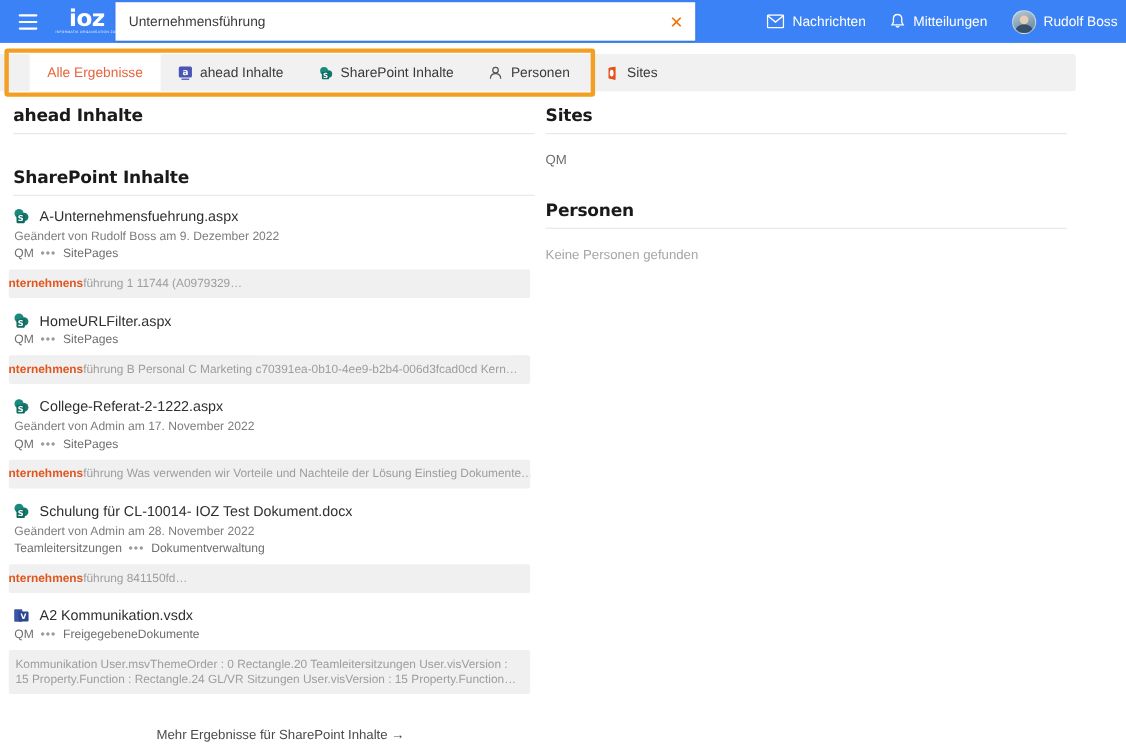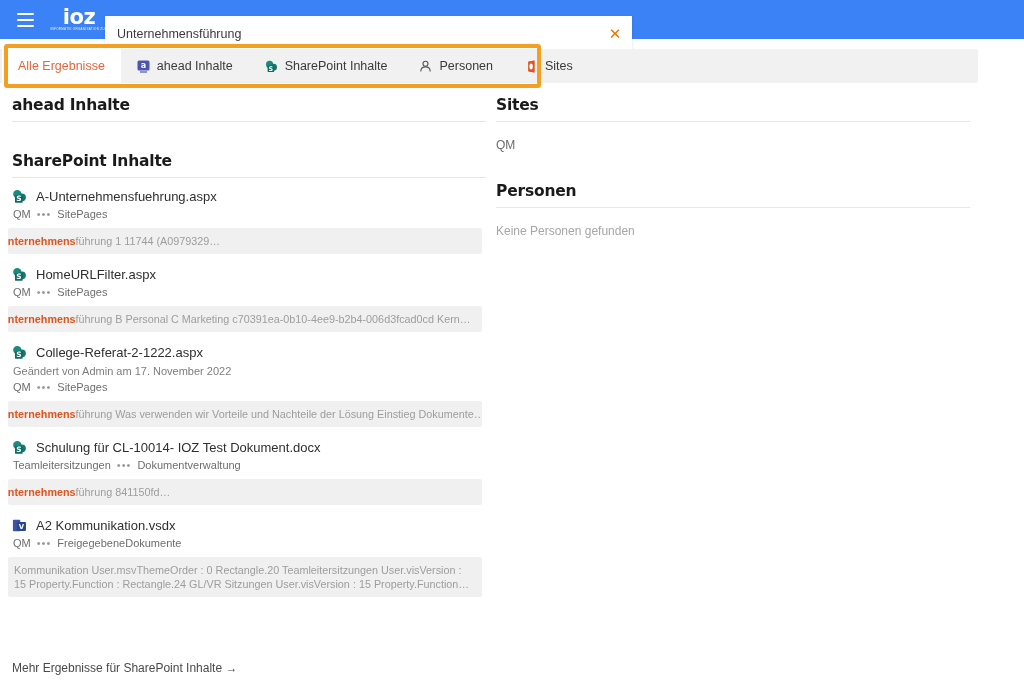--- a/index.html
+++ b/index.html
@@ -41,21 +41,21 @@
     letter-spacing: -0.5px;
     font-family: "DejaVu Sans", sans-serif;
   }
   .logo-sub {
     color: #ffffff; font-size: 3px;
     line-height: 5px; letter-spacing: 0.3px;
     opacity: 0.9; white-space: nowrap;
   }
 
   .searchwrap {
-    position: absolute; left: 105px; top: 16px;
+    position: absolute; left: 105px; top: 2px;
     width: 527px; height: 35px;
     background: #ffffff;
     display: flex; align-items: flex-start;
     box-shadow: 0 1px 3px rgba(0,0,0,0.12);
   }
   .searchwrap input {
     flex: 1; border: none; outline: none;
     font-size: 12.5px; color: #3b3b3b;
     padding: 0 12px; height: 100%;
     font-family: "Liberation Sans", sans-serif;
@@ -99,21 +99,21 @@
   }
 
   
   .tabstrip-bg {
     position: absolute; left: 0; top: 49px;
     width: 978px; height: 34px;
     background: #f1f1f1;
     border-radius: 0 3px 3px 0;
   }
   .tabstrip {
-    position: absolute; left: 2px; top: 49px;
+    position: absolute; left: 27px; top: 49px;
     height: 34px;
     display: flex; align-items: stretch;
     background: #f1f1f1;
     z-index: 2;
   }
   .tab {
     display: flex; align-items: center; gap: 7px;
     padding: 0 16px;
     font-size: 12.5px; color: #3a3a3a;
     cursor: pointer; white-space: nowrap;
@@ -192,21 +192,21 @@
     margin-left: -4px;
   }
   .snippet.two-line { white-space: normal; padding-left: 6px; }
   .snippet .hl {
     color: #e2541d; font-weight: bold;
   }
   .snippet-inner { margin-left: -8px; }
 
   .more-link {
     position: absolute; left: 0; top: 565px;
-    width: 486px; text-align: left;
+    width: 486px; text-align: center;
     font-size: 12px; color: #4a4a4a;
     cursor: pointer;
   }
 
   .ficon { width: 15px; height: 15px; flex: 0 0 15px; }
 </style>
 </head>
 <body>
 
 <div class="header">
@@ -218,20 +218,44 @@
   <div class="logo">
     <div class="logo-main">ioz</div>
     <div class="logo-sub">INFORMATIK ORGANISATION ZUG</div>
   </div>
 
   <div class="searchwrap">
     <input type="text" value="Unternehmensführung" placeholder="Suchen" style="">
     <div class="clear-btn">✕</div>
   </div>
 
+  <div class="header-right">
+    <div class="hr-item">
+      <span class="hr-icon">
+        <svg width="16" height="13" viewBox="0 0 16 13">
+            <rect x="0.7" y="0.7" width="14.6" height="11.6" rx="1" fill="none" stroke="#fff" stroke-width="1.3"></rect>
+            <path d="M1.2 1.5 L8 7 L14.8 1.5" fill="none" stroke="#fff" stroke-width="1.3"></path>
+          </svg>
+      </span>
+      <span>Nachrichten</span>
+    </div>
+    <div class="hr-item">
+      <span class="hr-icon">
+        <svg width="14" height="15" viewBox="0 0 14 15">
+            <path d="M7 1.2 C4.5 1.2 3.2 2.8 3.2 5 V8.4 L1.9 10.6 H12.1 L10.8 8.4 V5 C10.8 2.8 9.5 1.2 7 1.2 Z" fill="none" stroke="#fff" stroke-width="1.2"></path>
+            <path d="M5.6 11.6 a1.5 1.5 0 0 0 2.8 0" fill="none" stroke="#fff" stroke-width="1.2"></path>
+          </svg>
+      </span>
+      <span>Mitteilungen</span>
+    </div>
+    <div class="hr-item">
+      <span class="avatar"></span>
+      <span>Rudolf Boss</span>
+    </div>
+  </div>
 </div>
 
 <div class="tabstrip-bg"></div>
 <div class="tabstrip">
   <div class="tab active">
     <span>Alle Ergebnisse</span>
   </div>
   <div class="tab">
     <span class="tab-icon">
       <svg width="13" height="13" viewBox="0 0 13 13">
@@ -293,20 +317,21 @@
             <span class="ficon">
               <svg width="15" height="15" viewBox="0 0 13 13">
                   <circle cx="4.6" cy="4.4" r="3.6" fill="#1a8a7e"></circle>
                   <circle cx="8.6" cy="7.2" r="3.4" fill="#14786d"></circle>
                   <rect x="2.6" y="5.4" width="6.6" height="6.6" rx="0.8" fill="#0f6b60"></rect>
                   <text x="5.9" y="10.6" font-size="6.4" font-family="DejaVu Sans" fill="#fff" text-anchor="middle" font-weight="bold">S</text>
                 </svg>
             </span>
             <span class="result-title">A-Unternehmensfuehrung.aspx</span>
           </div>
+          <div class="result-meta">Geändert von Rudolf Boss am 9. Dezember 2022</div>
           <div class="result-path">
             <span>QM</span>
             <span class="path-dots">•••</span>
             <span>SitePages</span>
           </div>
           <div class="snippet">
             <span class="snippet-inner">
               <span class="hl">Unternehmens</span><span>führung 1 11744 (A0979329…</span>
             </span>
           </div>
@@ -366,20 +391,21 @@
             <span class="ficon">
               <svg width="15" height="15" viewBox="0 0 13 13">
                   <circle cx="4.6" cy="4.4" r="3.6" fill="#1a8a7e"></circle>
                   <circle cx="8.6" cy="7.2" r="3.4" fill="#14786d"></circle>
                   <rect x="2.6" y="5.4" width="6.6" height="6.6" rx="0.8" fill="#0f6b60"></rect>
                   <text x="5.9" y="10.6" font-size="6.4" font-family="DejaVu Sans" fill="#fff" text-anchor="middle" font-weight="bold">S</text>
                 </svg>
             </span>
             <span class="result-title">Schulung für CL-10014- IOZ Test Dokument.docx</span>
           </div>
+          <div class="result-meta">Geändert von Admin am 28. November 2022</div>
           <div class="result-path">
             <span>Teamleitersitzungen</span>
             <span class="path-dots">•••</span>
             <span>Dokumentverwaltung</span>
           </div>
           <div class="snippet">
             <span class="snippet-inner">
               <span class="hl">Unternehmens</span><span>führung 841150fd…</span>
             </span>
           </div>

